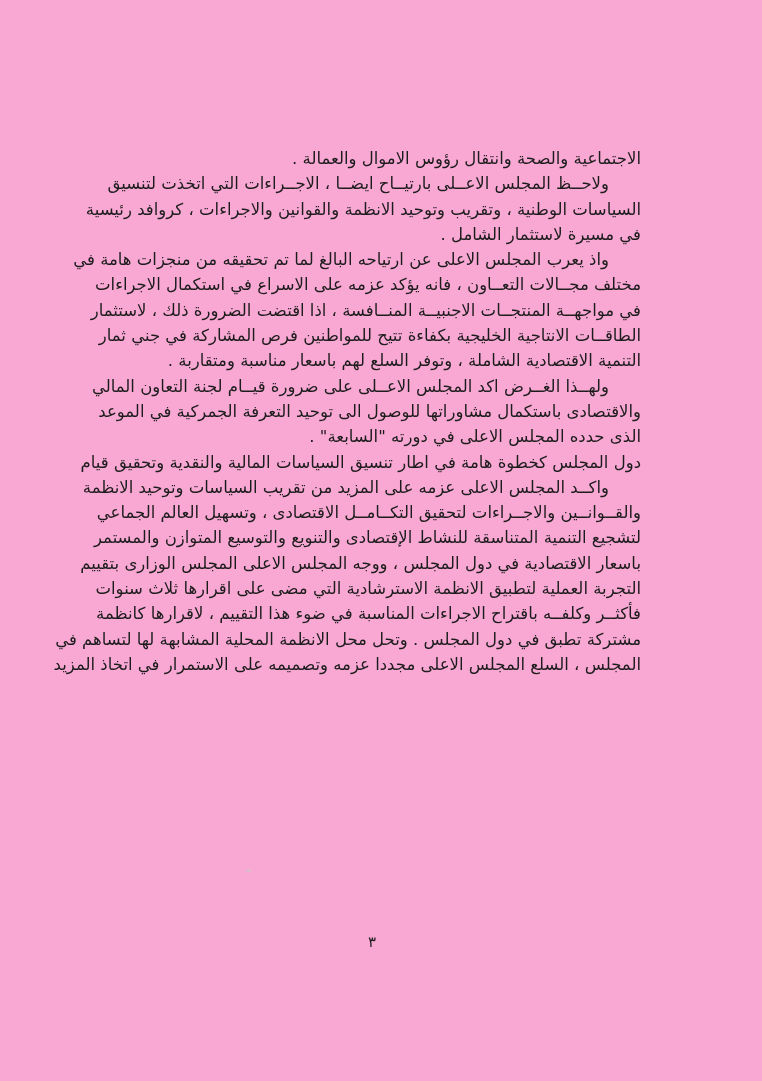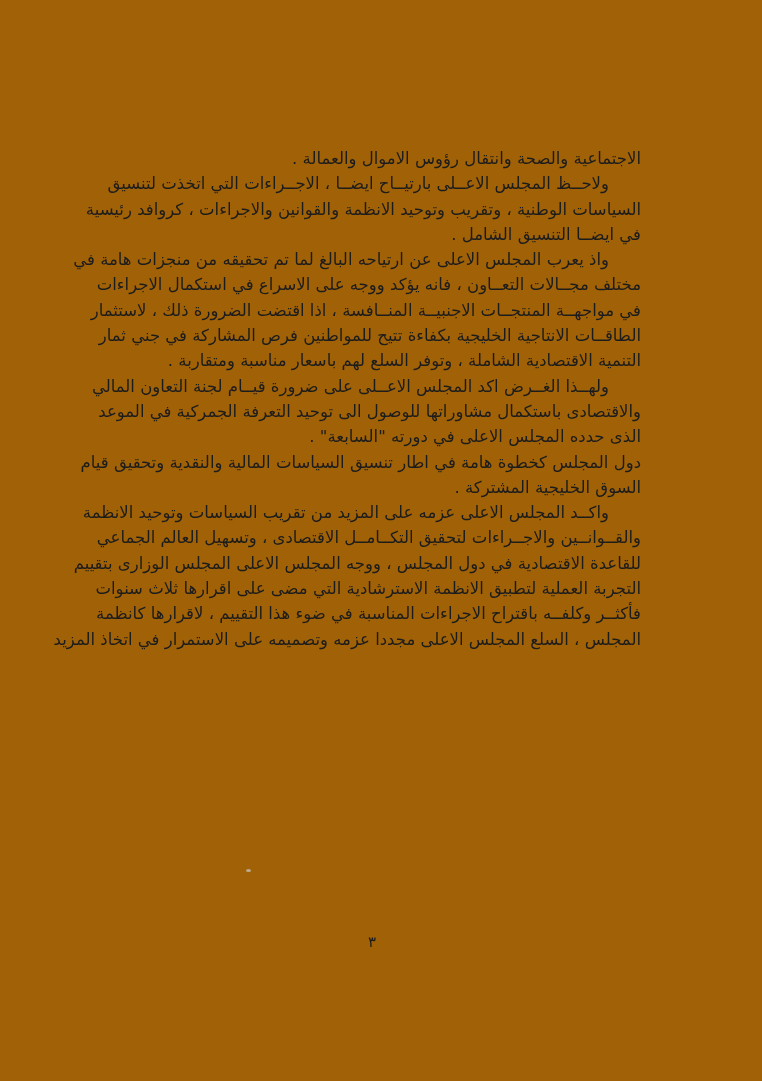--- a/index.html
+++ b/index.html
@@ -10,21 +10,21 @@
     width: 762px;
     height: 1081px;
     position: relative;
     background: #fefefe;
     overflow: hidden;
     font-family: "DejaVu Sans", sans-serif;
   }
   .page {
     position: absolute;
     inset: 0;
-    background: #a16207;
+    background: #f9a8d4;
   }
   .text-block {
     position: absolute;
     top: 146px;
     right: 121px;
     left: 121px;
     direction: rtl;
     color: #1c1c1c;
     font-size: 16.5px;
     line-height: 25.3px;
@@ -69,36 +69,37 @@
 </head>
 <body>
 
 <div class="page">
 
   <div class="text-block">
 
   <div class="line end">الاجتماعية والصحة وانتقال رؤوس الاموال والعمالة .</div>
       <div class="line indent">ولاحــظ المجلس الاعــلى بارتيــاح ايضــا ، الاجــراءات التي اتخذت لتنسيق</div>
       <div class="line">السياسات الوطنية ، وتقريب وتوحيد الانظمة والقوانين والاجراءات ، كروافد رئيسية</div>
-      <div class="line end">في ايضــا التنسيق الشامل .</div>
+      <div class="line end">في مسيرة لاستثمار الشامل .</div>
       <div class="line indent">واذ يعرب المجلس الاعلى عن ارتياحه البالغ لما تم تحقيقه من منجزات هامة في</div>
-      <div class="line">مختلف مجــالات التعــاون ، فانه يؤكد ووجه على الاسراع في استكمال الاجراءات</div>
+      <div class="line">مختلف مجــالات التعــاون ، فانه يؤكد عزمه على الاسراع في استكمال الاجراءات</div>
       <div class="line">في مواجهــة المنتجــات الاجنبيــة المنــافسة ، اذا اقتضت الضرورة ذلك ، لاستثمار</div>
       <div class="line">الطاقــات الانتاجية الخليجية بكفاءة تتيح للمواطنين فرص المشاركة في جني ثمار</div>
       <div class="line end">التنمية الاقتصادية الشاملة ، وتوفر السلع لهم باسعار مناسبة ومتقاربة .</div>
       <div class="line indent">ولهــذا الغــرض اكد المجلس الاعــلى على ضرورة قيــام لجنة التعاون المالي</div>
       <div class="line">والاقتصادى باستكمال مشاوراتها للوصول الى توحيد التعرفة الجمركية في الموعد</div>
       <div class="line end">الذى حدده المجلس الاعلى في دورته "السابعة" .</div>
       <div class="line">دول المجلس كخطوة هامة في اطار تنسيق السياسات المالية والنقدية وتحقيق قيام</div>
-      <div class="line end">السوق الخليجية المشتركة .</div>
       <div class="line indent">واكــد المجلس الاعلى عزمه على المزيد من تقريب السياسات وتوحيد الانظمة</div>
       <div class="line">والقــوانــين والاجــراءات لتحقيق التكــامــل الاقتصادى ، وتسهيل العالم الجماعي</div>
-      <div class="line">للقاعدة الاقتصادية في دول المجلس ، ووجه المجلس الاعلى المجلس الوزارى بتقييم</div>
+      <div class="line">لتشجيع التنمية المتناسقة للنشاط الإقتصادى والتنويع والتوسيع المتوازن والمستمر</div>
+      <div class="line">باسعار الاقتصادية في دول المجلس ، ووجه المجلس الاعلى المجلس الوزارى بتقييم</div>
       <div class="line">التجربة العملية لتطبيق الانظمة الاسترشادية التي مضى على اقرارها ثلاث سنوات</div>
       <div class="line">فأكثــر وكلفــه باقتراح الاجراءات المناسبة في ضوء هذا التقييم ، لاقرارها كانظمة</div>
+      <div class="line">مشتركة تطبق في دول المجلس . وتحل محل الانظمة المحلية المشابهة لها لتساهم في</div>
       <div class="line">المجلس ، السلع المجلس الاعلى مجددا عزمه وتصميمه على الاستمرار في اتخاذ المزيد</div>
     </div>
 
   <span class="scan-speck"></span>
 
   <div class="page-number">٣</div>
 
 </div>
 
 </body></html>

